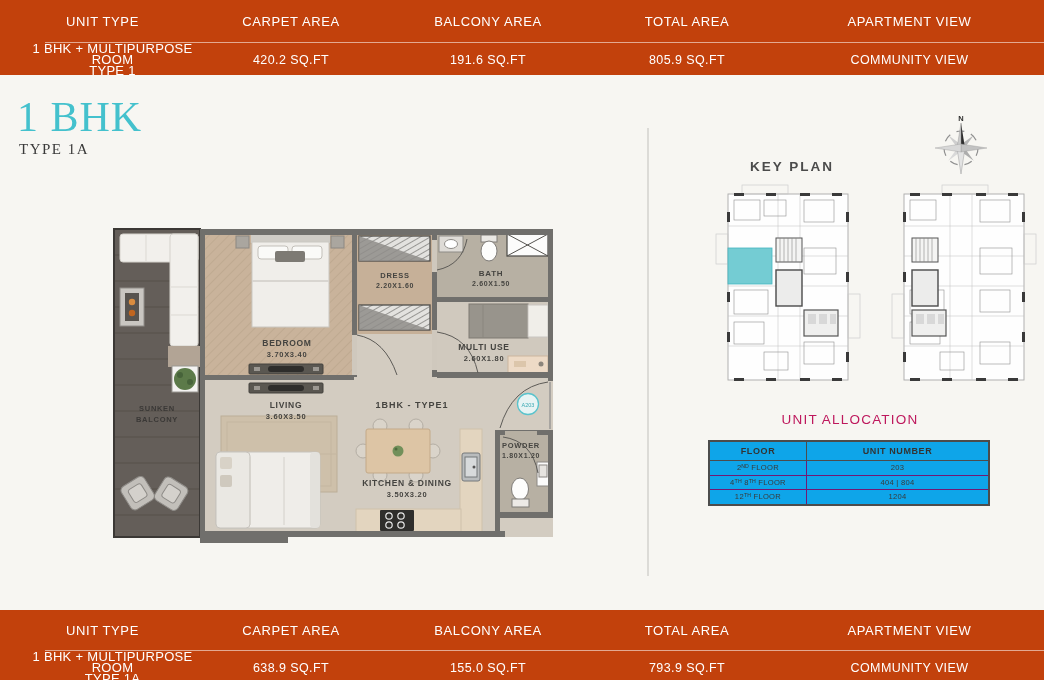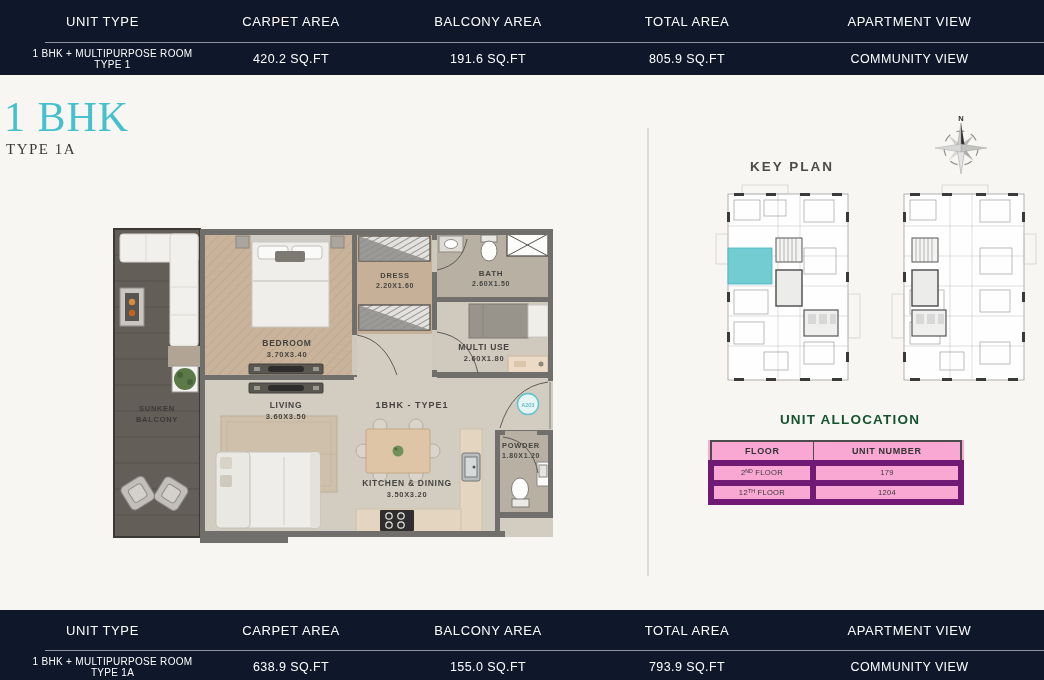--- a/index.html
+++ b/index.html
@@ -4,65 +4,65 @@
 <style>
   html,body{margin:0;padding:0;}
   body{
     width:1044px;height:680px;position:relative;overflow:hidden;
     background:#f7f6f2;
     font-family:"Liberation Sans","DejaVu Sans",sans-serif;
     -webkit-font-smoothing:antialiased;
   }
   
   .spec-bar{
-    position:absolute;left:0;width:1044px;background:#0f172a;color:#ffffff;
+    position:absolute;left:0;width:1044px;background:#c2410c;color:#ffffff;
   }
   .spec-bar.top{top:0;height:75px;}
   .spec-bar.bottom{top:610px;height:70px;}
   .spec-row{
     display:grid;grid-template-columns:205px 172px 222px 176px 1fr;
     align-items:center;text-align:center;
   }
   .spec-row.head{height:42px;font-size:13px;letter-spacing:0.6px;font-weight:400;}
   .spec-bar.bottom .spec-row.head{height:40px;}
   .spec-row.vals{height:32px;font-size:12.5px;letter-spacing:0.4px;}
   .spec-sep{height:1px;background:rgba(255,255,255,0.55);margin-left:45px;}
-  .unit-type-cell{font-size:10px;line-height:11px;letter-spacing:0.3px;padding-left:20px;}
+  .unit-type-cell{font-size:13px;line-height:11px;letter-spacing:0.3px;padding-left:20px;}
   
-  .page-title{position:absolute;left:4px;top:96px;}
+  .page-title{position:absolute;left:17px;top:96px;}
   .page-title .main{
     font-family:"Liberation Serif","DejaVu Serif",serif;
     font-size:42px;color:#44c1cd;letter-spacing:1px;line-height:42px;
   }
   .page-title .sub{
     font-family:"Liberation Serif","DejaVu Serif",serif;
     font-size:15px;color:#3a3a3a;letter-spacing:1.5px;margin-top:3px;margin-left:2px;
   }
   
   .v-divider{position:absolute;left:647px;top:128px;width:2px;height:448px;background:#dcdbd7;}
   
   .keyplan-title{
     position:absolute;left:750px;top:159px;width:200px;
     font-size:13.5px;font-weight:bold;color:#4b4b4b;letter-spacing:2px;
   }
   .alloc-title{
     position:absolute;left:740px;top:412px;width:220px;text-align:center;
-    font-size:13.5px;font-weight:bold;color:#14532d;letter-spacing:1.2px;
+    font-size:13.5px;font-weight:normal;color:#be185d;letter-spacing:1.2px;
   }
   table.alloc{
-    position:absolute;left:708px;top:440px;width:256px;
-    border-collapse:collapse;background:#f9a8d4;
+    position:absolute;left:708px;top:440px;width:282px;
+    border-collapse:collapse;background:#0ea5e9;
     border:2px solid #4c4c4c;
   }
   table.alloc th{
     border:1px solid #4c4c4c;font-size:9px;font-weight:bold;color:#333;
     height:16px;letter-spacing:0.6px;
   }
   table.alloc td{
-    border:6px solid #701a75;font-size:7.6px;color:#3a3a3a;
+    border:1px solid #701a75;font-size:7.6px;color:#3a3a3a;
     height:11.5px;text-align:center;letter-spacing:0.3px;
   }
   table.alloc td.floor{width:94px;}
   svg{position:absolute;}
   svg text{font-family:"Liberation Sans","DejaVu Sans",sans-serif;}
 </style>
 </head>
 <body>
 
 <div class="spec-bar top">
@@ -460,21 +460,25 @@
 <table class="alloc">
   <thead>
     <tr>
       <th>FLOOR</th>
       <th>UNIT NUMBER</th>
     </tr>
   </thead>
   <tbody>
     <tr>
       <td class="floor">2ᴺᴰ FLOOR</td>
-      <td>179</td>
+      <td>203</td>
+    </tr>
+    <tr>
+      <td class="floor">4ᵀᴴ 8ᵀᴴ FLOOR</td>
+      <td>404 | 804</td>
     </tr>
     <tr>
       <td class="floor">12ᵀᴴ FLOOR</td>
       <td>1204</td>
     </tr>
   </tbody>
 </table>
 
 <div class="spec-bar bottom">
   <div class="spec-row head">

